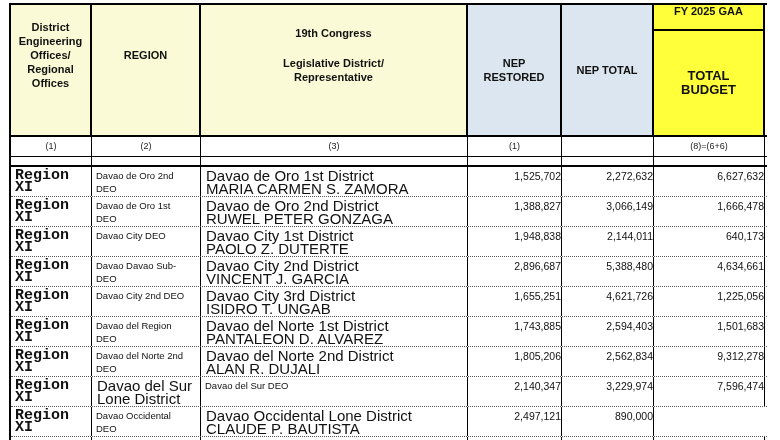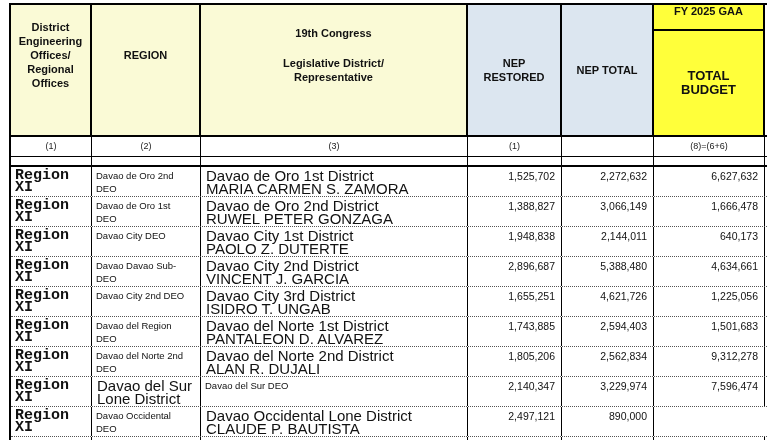--- a/index.html
+++ b/index.html
@@ -50,21 +50,21 @@
   }
   .spacer-row{height:10px;border-bottom:2px solid var(--line);}
   .spacer-row .cell{border-right:1px solid var(--line);}
 
   
   .data-row{height:30px;border-bottom:1px dotted #555;}
   .data-row .cell{border-right:1px solid var(--line);overflow:hidden;}
   .region-cell{font-weight:bold;font-size:15px;padding:3px 3px 0 4px;line-height:12px;font-family:Liberation Mono, monospace;}
   .deo-cell{font-size:9.5px;padding:3px 8px 0 4px;line-height:12.5px;}
   .legis-cell{font-size:15px;padding:3px 2px 0 5px;line-height:12.5px;}
-  .numv-cell{font-size:10.5px;text-align:right;padding:3px 6px 0 0;line-height:12px;}
+  .numv-cell{font-size:10.5px;text-align:right;padding:3px 0 0 0;line-height:12px;}
   .partial-row{height:12px;}
   .partial-row .cell{border-right:1px solid var(--line);}
 </style>
 </head>
 <body>
 
 <div class="table-wrap">
 
   <div class="row header-row">
     <div class="hcell cream">

